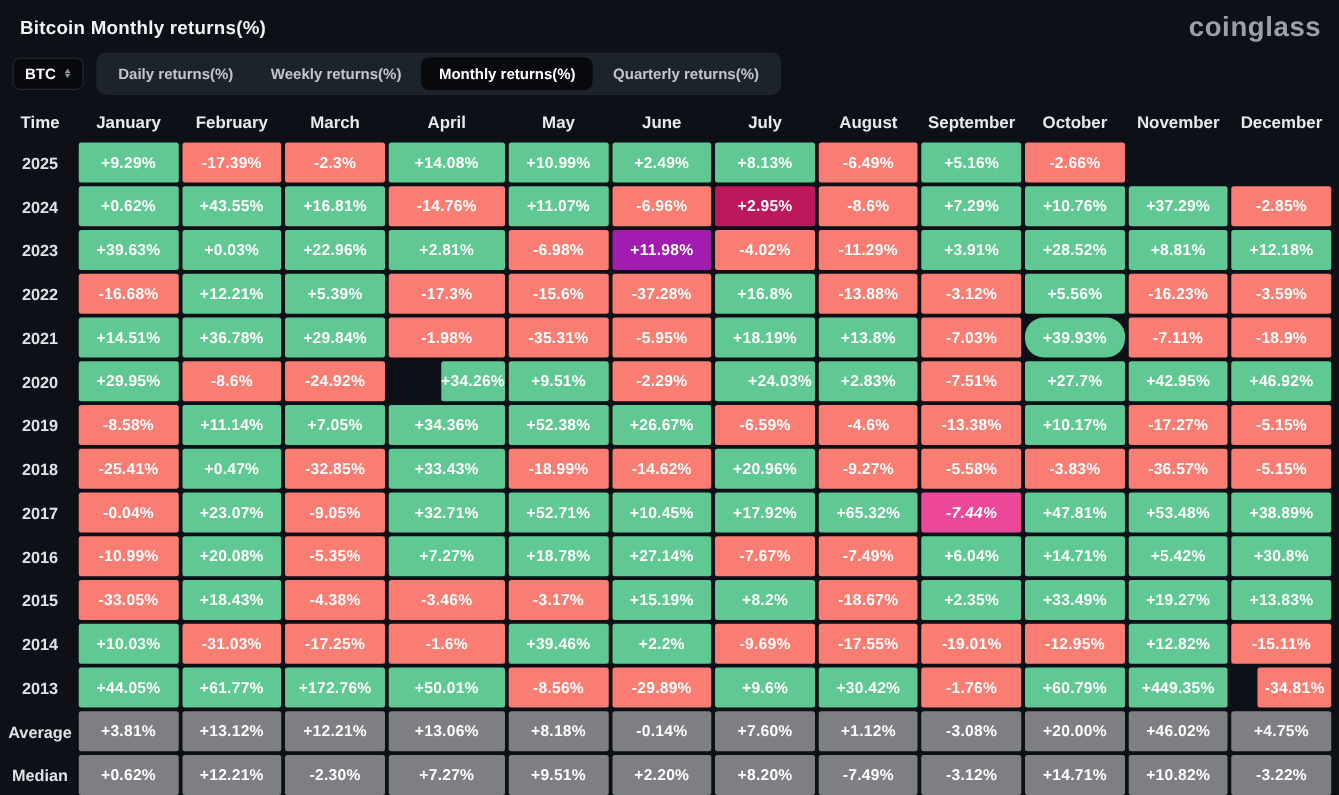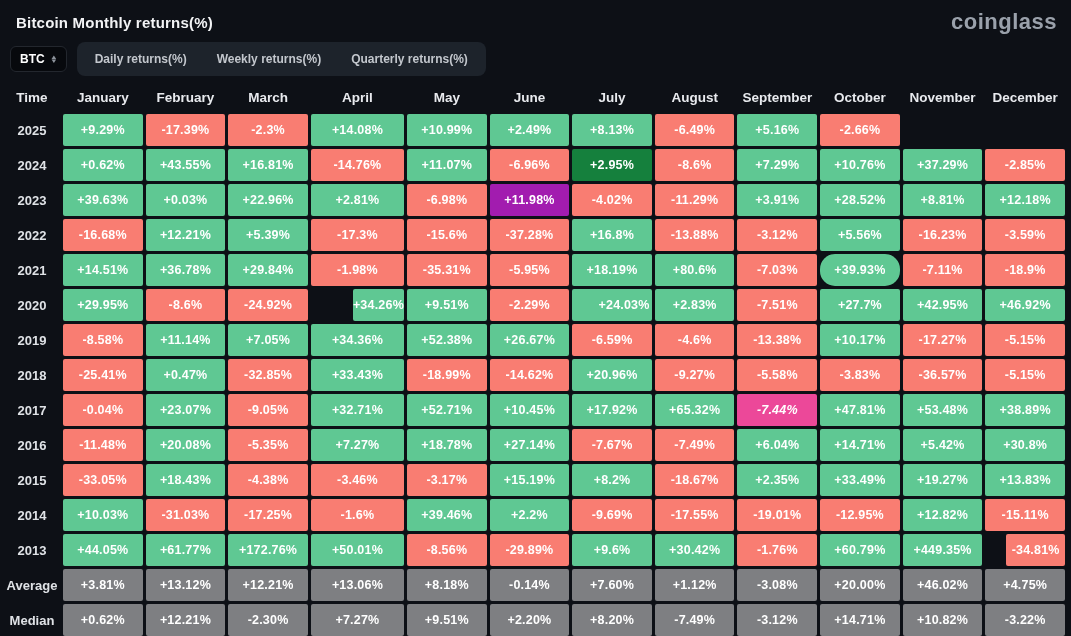--- a/index.html
+++ b/index.html
@@ -75,20 +75,21 @@
   <div class="coin-select">
     <span>BTC</span>
     <span class="updown">
         <i>▲</i>
         <i>▼</i>
       </span>
   </div>
   <div class="tabs">
       <button class="tab">Daily returns(%)</button>
       <button class="tab">Weekly returns(%)</button>
+      <button class="tab active">Monthly returns(%)</button>
       <button class="tab">Quarterly returns(%)</button>
     </div>
 </div>
 
 <div class="grid">
     <div class="th">Time</div>
     <div class="th">January</div>
     <div class="th">February</div>
     <div class="th">March</div>
     <div class="th">April</div>
@@ -113,21 +114,21 @@
     <div class="cell" style="background: rgb(249, 125, 114);">-2.66%</div>
     <div class="cell"></div>
     <div class="cell"></div>
     <div class="rowlabel">2024</div>
     <div class="cell" style="background: rgb(95, 200, 147);">+0.62%</div>
     <div class="cell" style="background: rgb(95, 200, 147);">+43.55%</div>
     <div class="cell" style="background: rgb(95, 200, 147);">+16.81%</div>
     <div class="cell" style="background: rgb(249, 125, 114);">-14.76%</div>
     <div class="cell" style="background: rgb(95, 200, 147);">+11.07%</div>
     <div class="cell" style="background: rgb(249, 125, 114);">-6.96%</div>
-    <div class="cell" style="background: #15803d;">+2.95%</div>
+    <div class="cell" style="background: #be185d;">+2.95%</div>
     <div class="cell" style="background: rgb(249, 125, 114);">-8.6%</div>
     <div class="cell" style="background: rgb(95, 200, 147);">+7.29%</div>
     <div class="cell" style="background: rgb(95, 200, 147);">+10.76%</div>
     <div class="cell" style="background: rgb(95, 200, 147);">+37.29%</div>
     <div class="cell" style="background: rgb(249, 125, 114);">-2.85%</div>
     <div class="rowlabel">2023</div>
     <div class="cell" style="background: rgb(95, 200, 147);">+39.63%</div>
     <div class="cell" style="background: rgb(95, 200, 147);">+0.03%</div>
     <div class="cell" style="background: rgb(95, 200, 147);">+22.96%</div>
     <div class="cell" style="background: rgb(95, 200, 147);">+2.81%</div>
@@ -153,21 +154,21 @@
     <div class="cell" style="background: rgb(249, 125, 114);">-16.23%</div>
     <div class="cell" style="background: rgb(249, 125, 114);">-3.59%</div>
     <div class="rowlabel">2021</div>
     <div class="cell" style="background: rgb(95, 200, 147);">+14.51%</div>
     <div class="cell" style="background: rgb(95, 200, 147);">+36.78%</div>
     <div class="cell" style="background: rgb(95, 200, 147);">+29.84%</div>
     <div class="cell" style="background: rgb(249, 125, 114);">-1.98%</div>
     <div class="cell" style="background: rgb(249, 125, 114);">-35.31%</div>
     <div class="cell" style="background: rgb(249, 125, 114);">-5.95%</div>
     <div class="cell" style="background: rgb(95, 200, 147);">+18.19%</div>
-    <div class="cell" style="background: rgb(95, 200, 147);">+80.6%</div>
+    <div class="cell" style="background: rgb(95, 200, 147);">+13.8%</div>
     <div class="cell" style="background: rgb(249, 125, 114);">-7.03%</div>
     <div class="cell" style="background: rgb(95, 200, 147); border-radius: 15px;">+39.93%</div>
     <div class="cell" style="background: rgb(249, 125, 114);">-7.11%</div>
     <div class="cell" style="background: rgb(249, 125, 114);">-18.9%</div>
     <div class="rowlabel">2020</div>
     <div class="cell" style="background: rgb(95, 200, 147);">+29.95%</div>
     <div class="cell" style="background: rgb(249, 125, 114);">-8.6%</div>
     <div class="cell" style="background: rgb(249, 125, 114);">-24.92%</div>
     <div class="cell" style="background: rgb(95, 200, 147); margin-left: 42px;">+34.26%</div>
     <div class="cell" style="background: rgb(95, 200, 147);">+9.51%</div>
@@ -211,21 +212,21 @@
     <div class="cell" style="background: rgb(95, 200, 147);">+32.71%</div>
     <div class="cell" style="background: rgb(95, 200, 147);">+52.71%</div>
     <div class="cell" style="background: rgb(95, 200, 147);">+10.45%</div>
     <div class="cell" style="background: rgb(95, 200, 147);">+17.92%</div>
     <div class="cell" style="background: rgb(95, 200, 147);">+65.32%</div>
     <div class="cell" style="background: #ec4899; font-style: italic;">-7.44%</div>
     <div class="cell" style="background: rgb(95, 200, 147);">+47.81%</div>
     <div class="cell" style="background: rgb(95, 200, 147);">+53.48%</div>
     <div class="cell" style="background: rgb(95, 200, 147);">+38.89%</div>
     <div class="rowlabel">2016</div>
-    <div class="cell" style="background: rgb(249, 125, 114);">-11.48%</div>
+    <div class="cell" style="background: rgb(249, 125, 114);">-10.99%</div>
     <div class="cell" style="background: rgb(95, 200, 147);">+20.08%</div>
     <div class="cell" style="background: rgb(249, 125, 114);">-5.35%</div>
     <div class="cell" style="background: rgb(95, 200, 147);">+7.27%</div>
     <div class="cell" style="background: rgb(95, 200, 147);">+18.78%</div>
     <div class="cell" style="background: rgb(95, 200, 147);">+27.14%</div>
     <div class="cell" style="background: rgb(249, 125, 114);">-7.67%</div>
     <div class="cell" style="background: rgb(249, 125, 114);">-7.49%</div>
     <div class="cell" style="background: rgb(95, 200, 147);">+6.04%</div>
     <div class="cell" style="background: rgb(95, 200, 147);">+14.71%</div>
     <div class="cell" style="background: rgb(95, 200, 147);">+5.42%</div>

